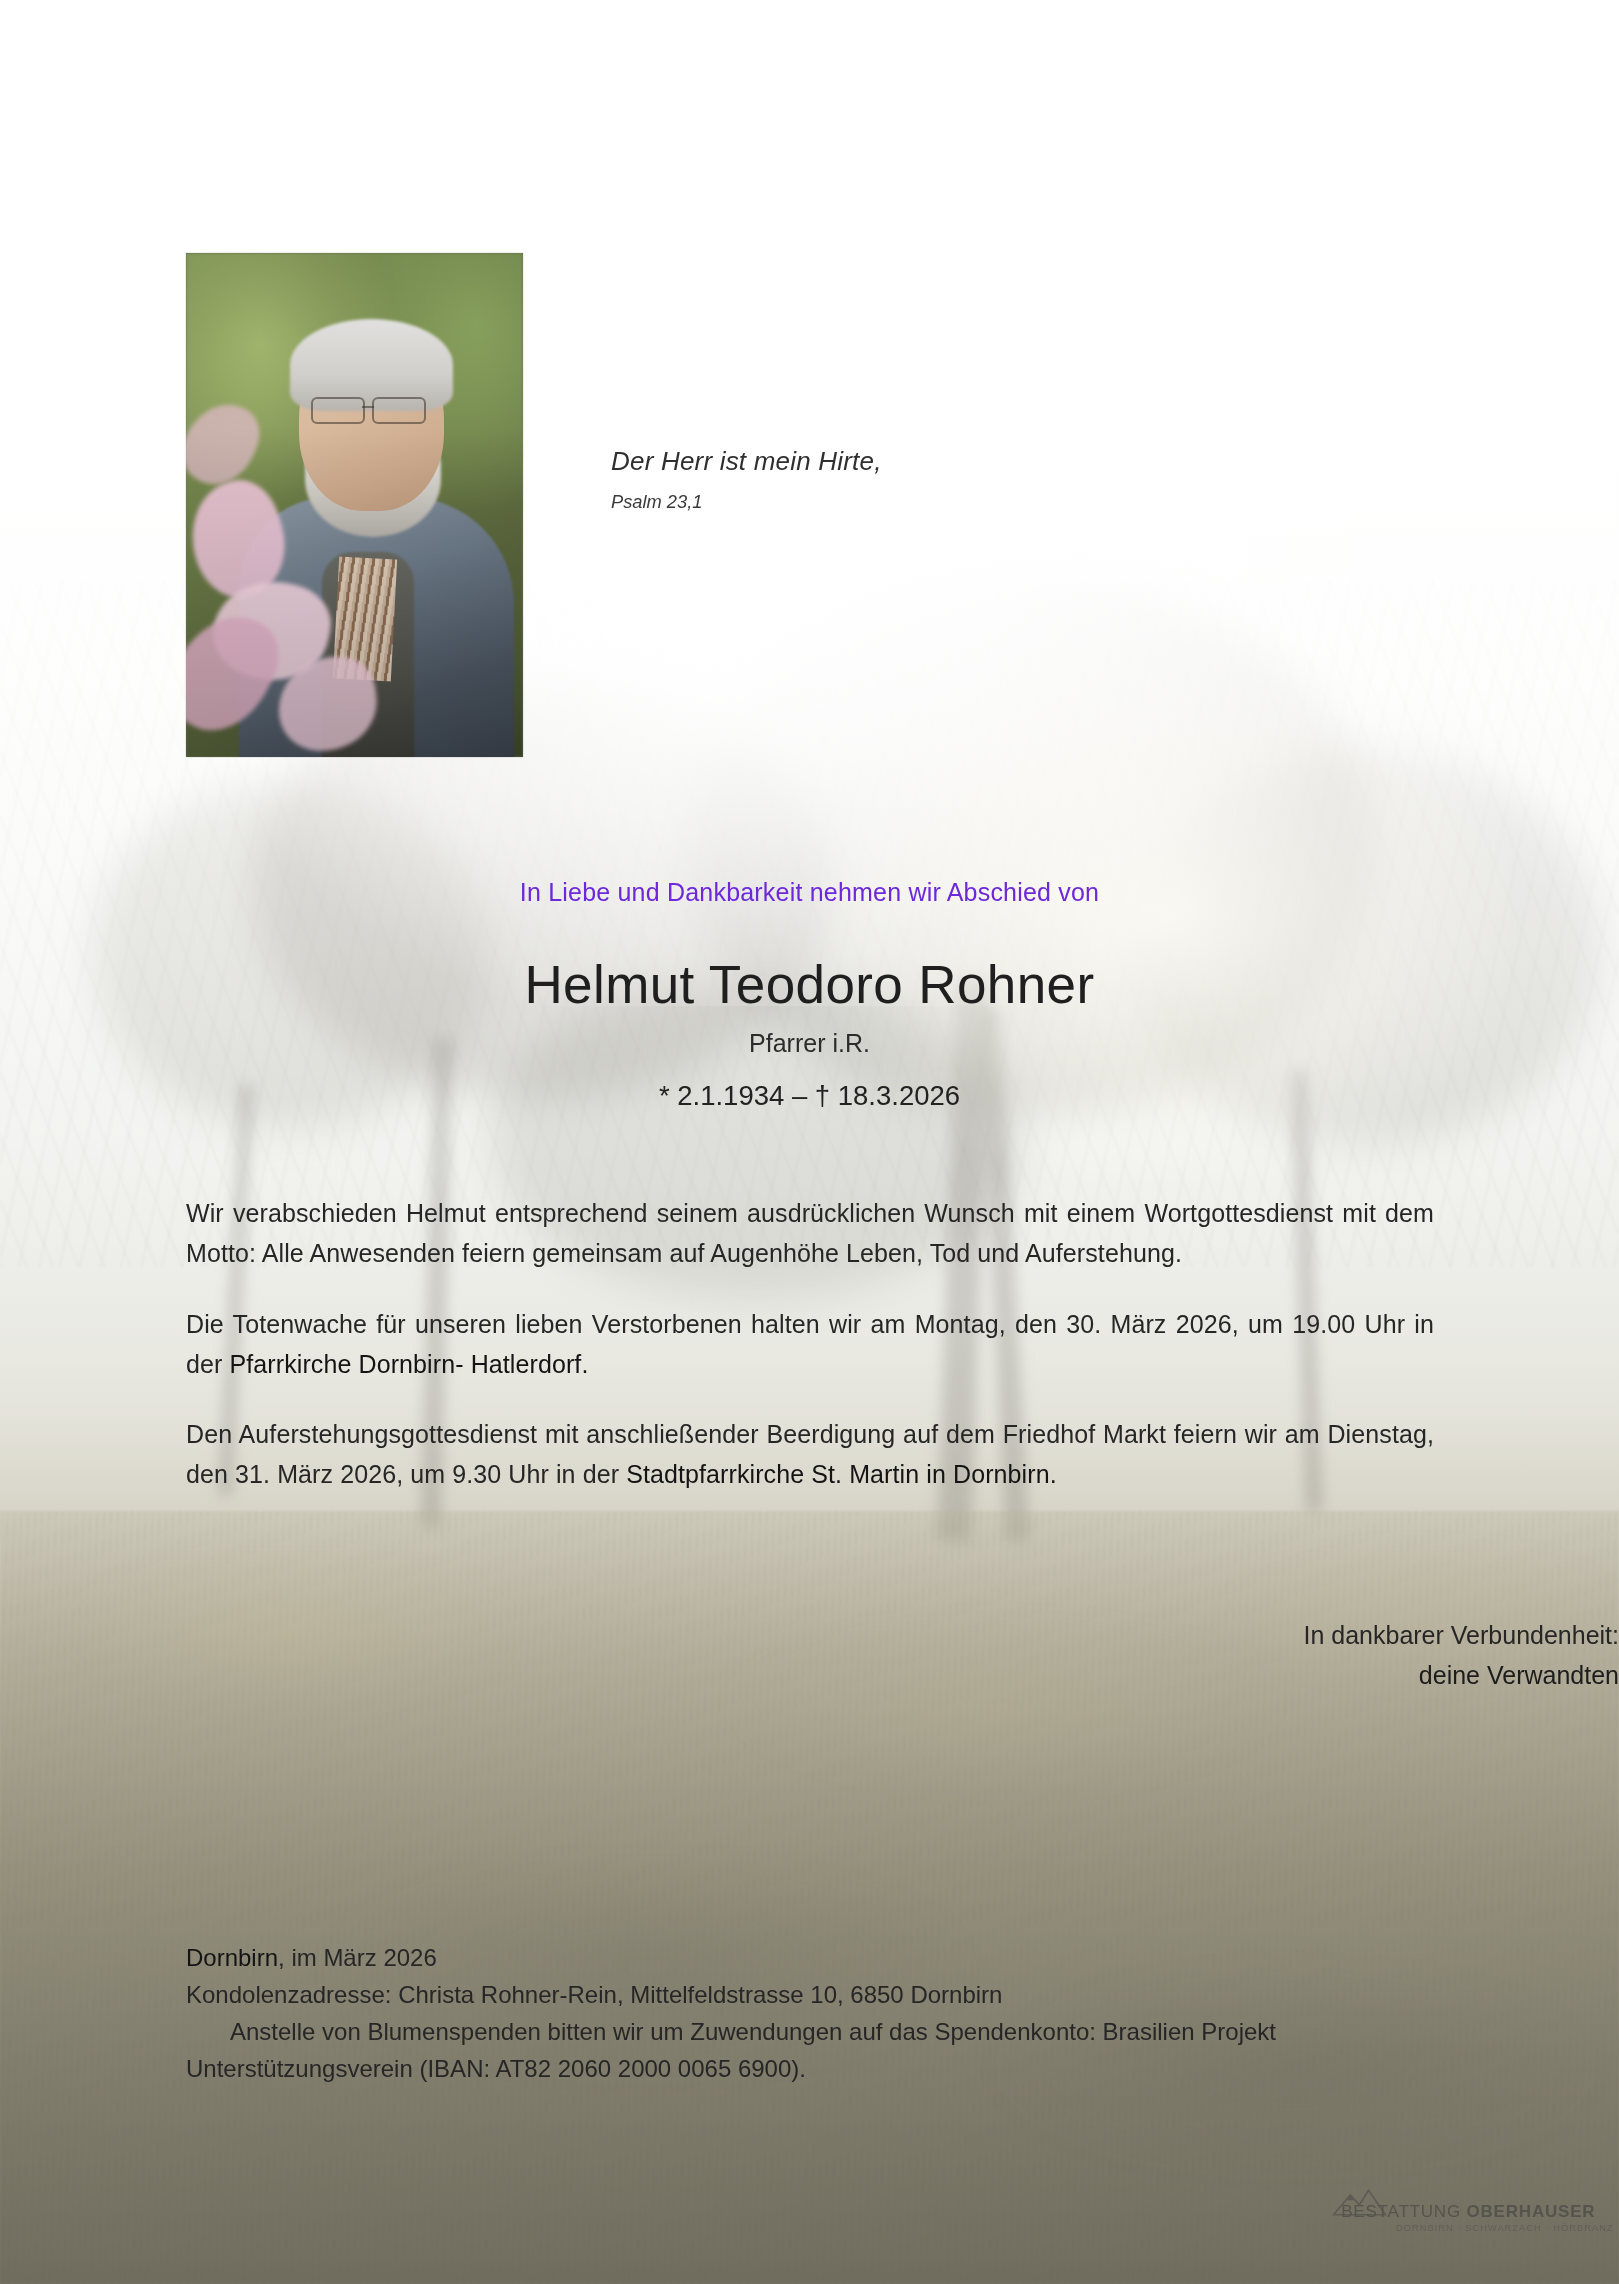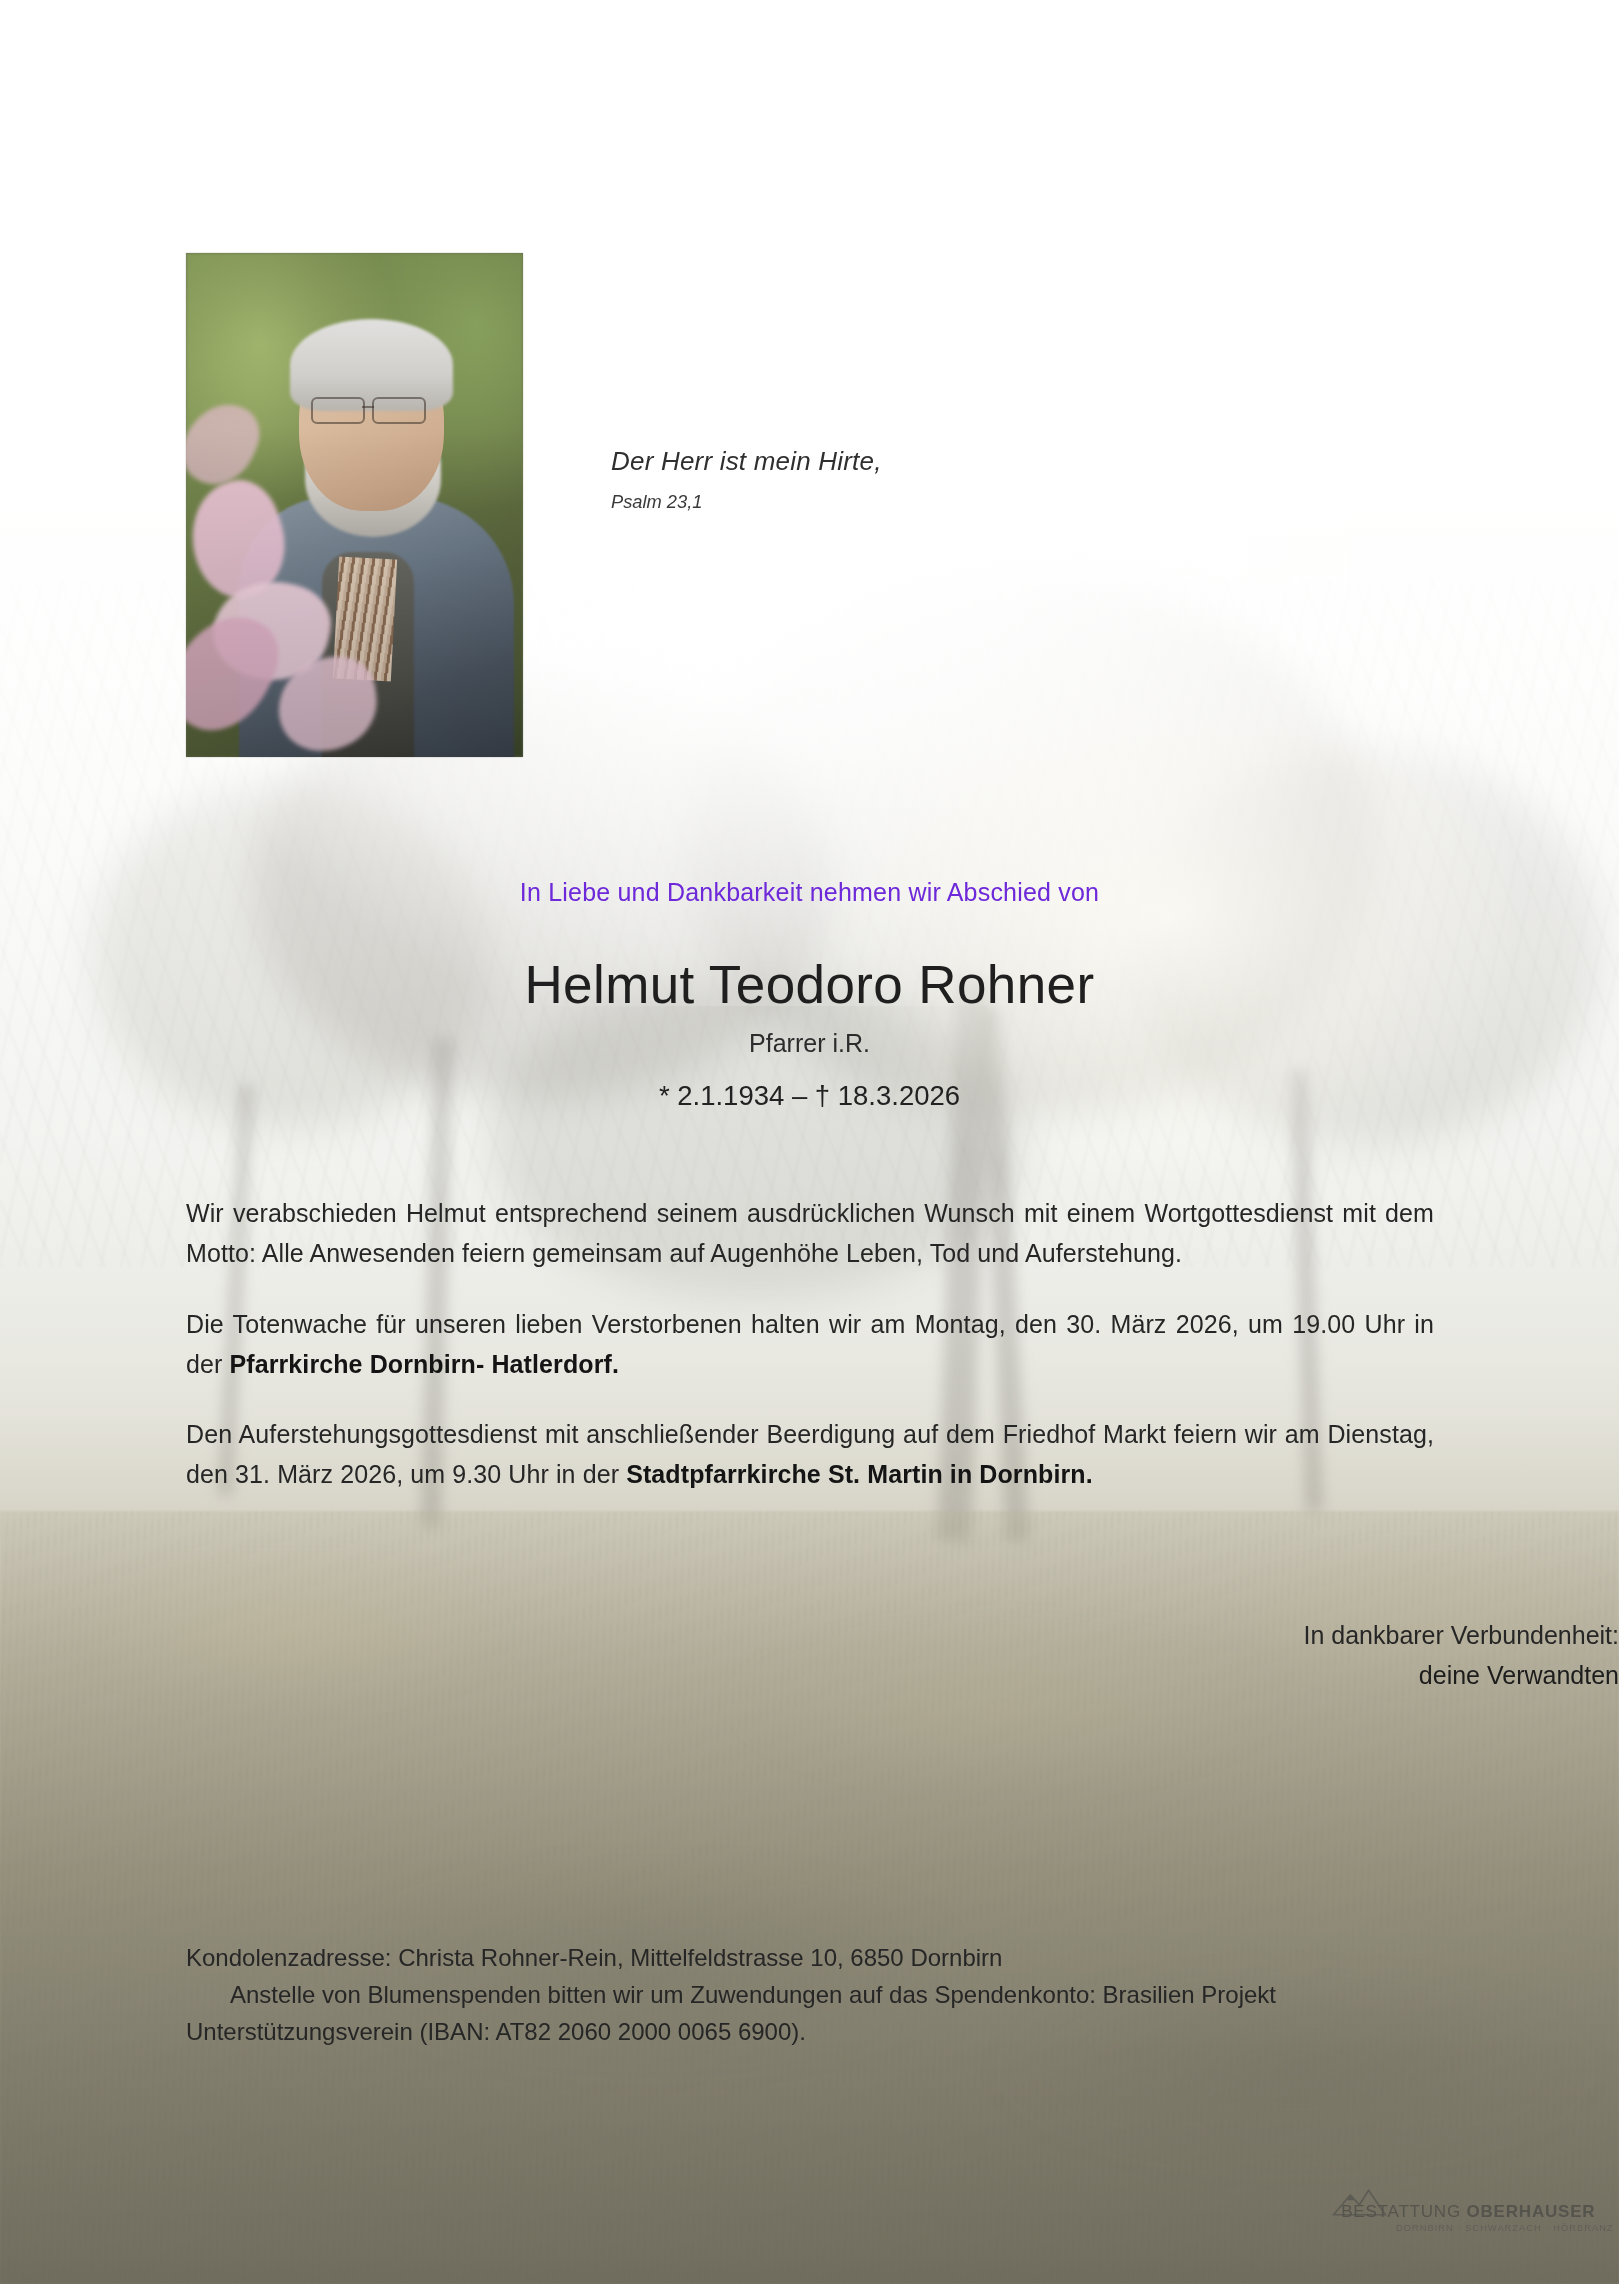--- a/index.html
+++ b/index.html
@@ -353,21 +353,21 @@
   }
   .para {
     font-size: 25px;
     line-height: 40px;
     color: #262626;
     text-align: justify;
     margin-bottom: 30.5px;
     letter-spacing: 0.1px;
   }
   .para:last-child { margin-bottom: 0; }
-  .strong { font-weight: 700; color: #141414; }
+  .strong { font-weight: 400; color: #141414; }
 
   
   .closing {
     position: absolute;
     left: 0;
     top: 1615px;
     width: 1619px;
     text-align: right;
   }
   .closing-line1 {
@@ -496,20 +496,21 @@
       <p class="para"><span>Die Totenwache für unseren lieben Verstorbenen halten wir am Montag, den 30. März 2026, um 19.00 Uhr in der </span><span class="strong">Pfarrkirche Dornbirn- Hatlerdorf.</span></p>
       <p class="para"><span>Den Auferstehungsgottesdienst mit anschließender Beerdigung auf dem Friedhof Markt feiern wir am Dienstag, den 31. März 2026, um 9.30 Uhr in der </span><span class="strong">Stadtpfarrkirche St. Martin in Dornbirn.</span></p>
     </div>
 
     <div class="closing">
       <div class="closing-line1">In dankbarer Verbundenheit:</div>
       <div class="closing-line2">deine Verwandten</div>
     </div>
 
     <div class="footer">
+      <div class="footer-line"><span class="strong">Dornbirn</span><span>, im März 2026</span></div>
       <div class="footer-line">Kondolenzadresse: Christa Rohner-Rein, Mittelfeldstrasse 10, 6850 Dornbirn</div>
       <div class="footer-line justify">Anstelle von Blumenspenden bitten wir um Zuwendungen auf das Spendenkonto: Brasilien Projekt</div>
       <div class="footer-line">Unterstützungsverein (IBAN: AT82 2060 2000 0065 6900).</div>
     </div>
 
     <div class="logo">
       <svg class="logo-mark" viewBox="0 0 84 44">
         <path d="M2 40 L24 14 L36 27 L48 8 L70 40 Z" fill="none" stroke="#55554f" stroke-width="2.2"></path>
         <path d="M24 14 L30 21 L18 21 Z" fill="#55554f"></path>
       </svg>

